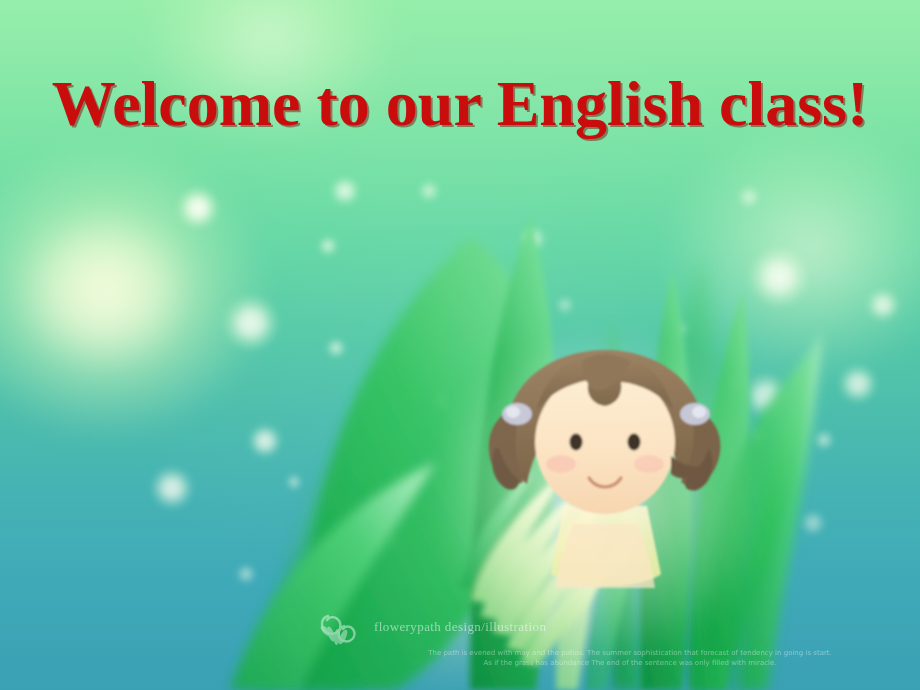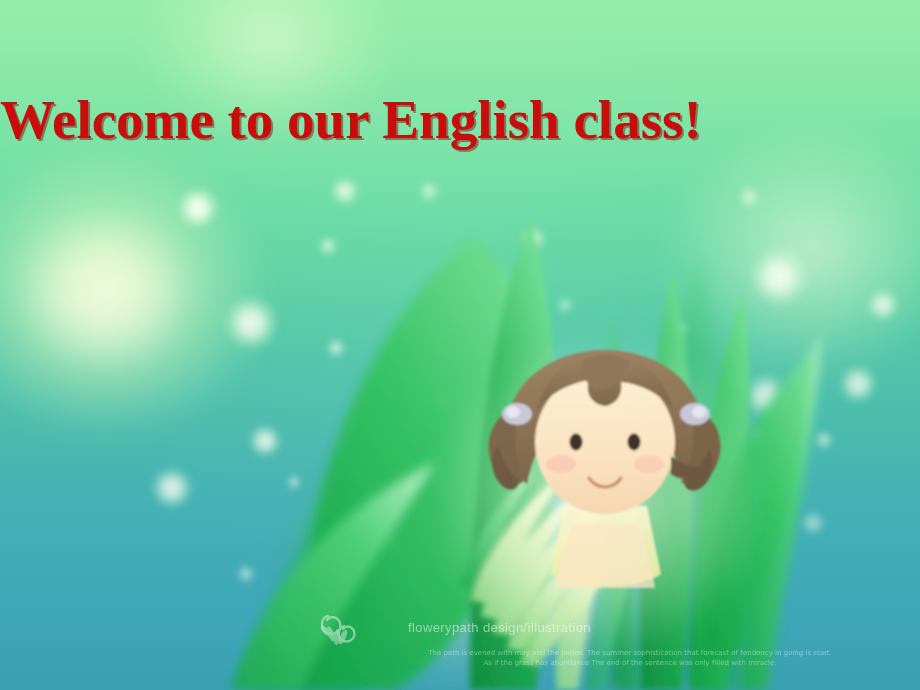--- a/index.html
+++ b/index.html
@@ -120,26 +120,26 @@
       rgba(250,255,235,0.40) 45%,
       rgba(240,255,230,0.0) 100%);
     filter: blur(12px);
     pointer-events: none;
   }
 
   
   .title {
     position: absolute;
     left: 0;
-    top: 92px;
+    top: 72px;
     width: 920px;
-    text-align: left;
+    text-align: center;
     font-family: "Liberation Serif", "DejaVu Serif", serif;
     font-weight: bold;
-    font-size: 55px;
+    font-size: 64px;
     line-height: 1;
     color: #c90d0d;
     letter-spacing: 0px;
     text-shadow: 2px 2px 0 rgba(120,0,0,0.45);
     white-space: nowrap;
     transform: scaleX(1.0);
   }
 
   
   .watermark {
@@ -159,26 +159,25 @@
   .wm-logo {
     width: 48px;
     height: 42px;
     flex: 0 0 48px;
     opacity: 0.85;
   }
   .wm-main {
     display: flex;
     justify-content: space-between;
     width: 540px;
-    font-family: Liberation Sans, sans-serif;
+    font-family: Liberation Serif, serif;
     font-size: 13px;
     color: rgba(255,255,255,0.80);
     letter-spacing: 0.4px;
     filter: blur(0.4px);
-    margin-left: 34px;
   }
   .wm-sub {
     margin-left: 52px;
     width: 520px;
     text-align: center;
     font-family: "DejaVu Sans", sans-serif;
     font-size: 7px;
     line-height: 10px;
     color: rgba(255,255,255,0.62);
     filter: blur(0.5px);

